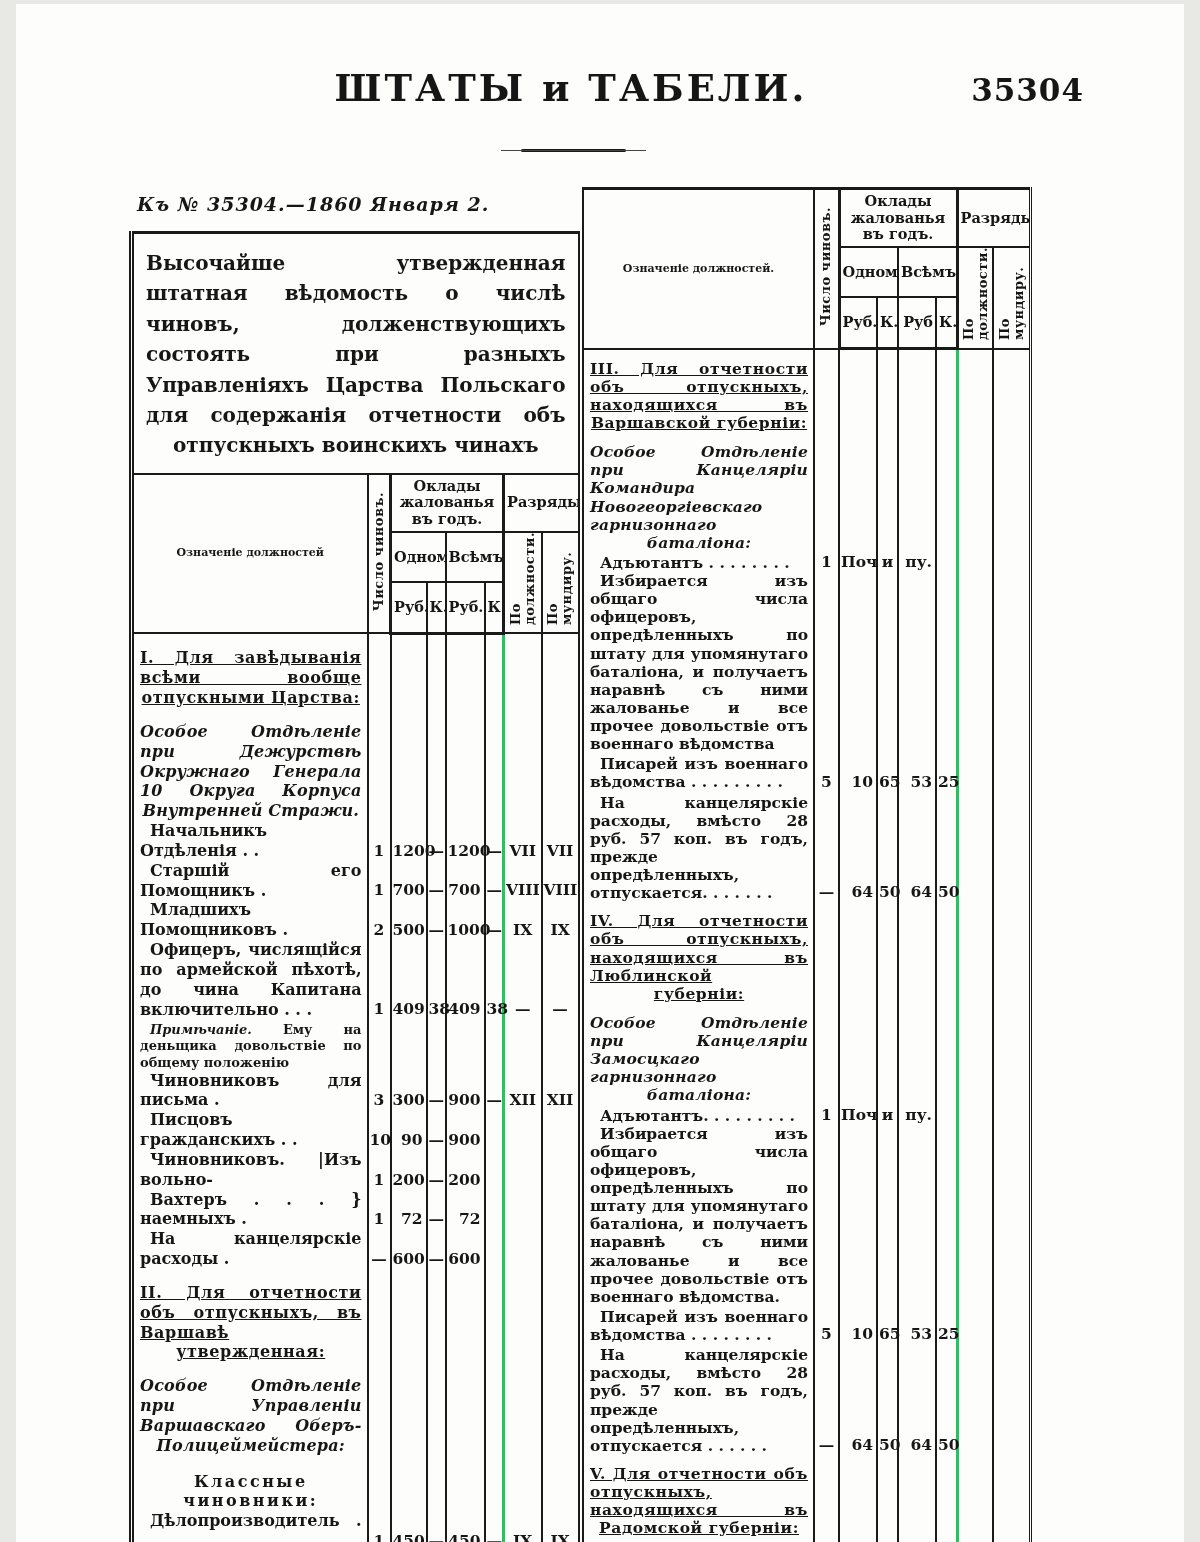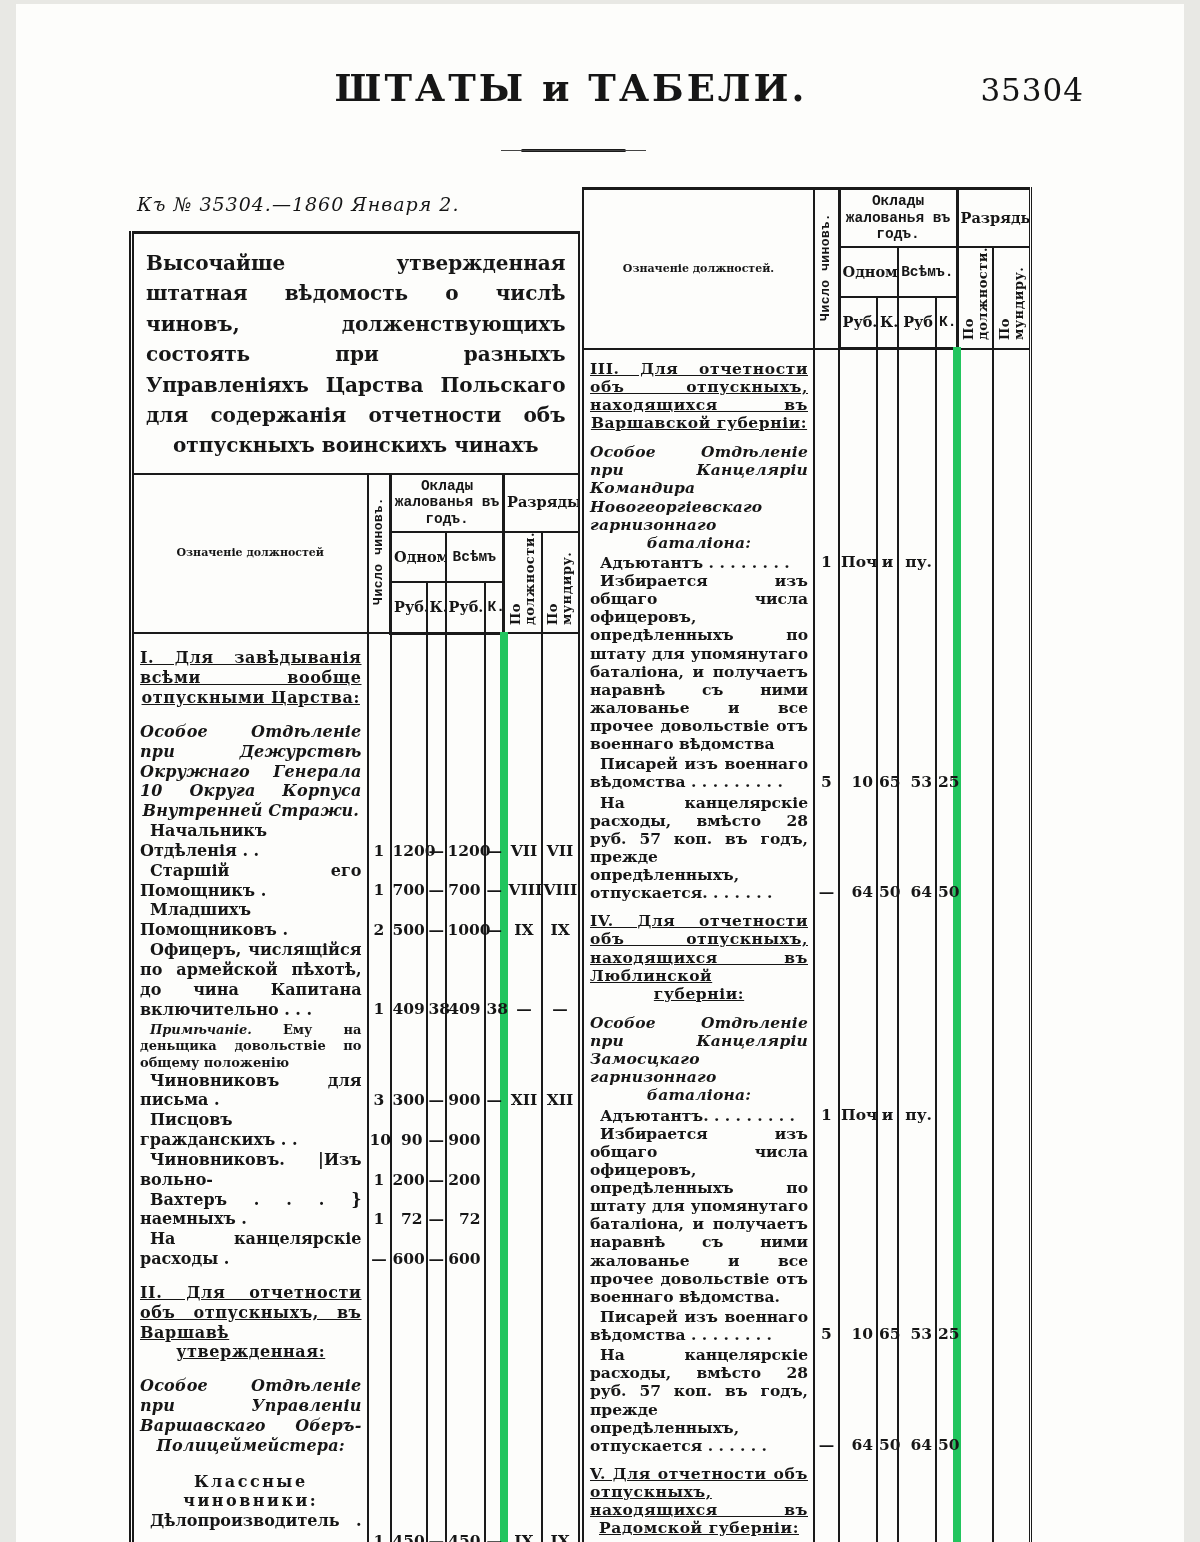--- a/index.html
+++ b/index.html
@@ -13,37 +13,37 @@
     overflow:hidden;
   }
   
   .main-title{
     position:absolute;left:0;top:62px;width:1110px;
     text-align:center;margin:0;
     font-size:37px;font-weight:700;letter-spacing:3px;
   }
   .doc-number{
     position:absolute;right:100px;top:68px;
-    font-size:31px;font-weight:400;letter-spacing:1px;
+    font-size:31px;font-weight:700;letter-spacing:1px;
   }
   .title-rule{
     position:absolute;left:505px;top:145px;width:105px;height:3px;
     background:#1a1a1a;border-radius:2px;
   }
   .title-rule:before{
     content:"";position:absolute;left:-20px;top:1px;width:145px;height:1px;background:#444;
   }
   
   .columns{
     position:absolute;left:113px;top:183px;width:900px;
     display:flex;align-items:flex-start;gap:6px;
   }
   .col{width:447px;flex:0 0 447px;}
   .ref-line{
-    font-style:italic;font-weight:400;
+    font-style:italic;font-weight:700;
     font-size:19px;letter-spacing:1px;
     padding:6px 0 16px 8px;
   }
   
   table.staff{
     border-collapse:collapse;table-layout:fixed;width:447px;
     background:#fdfdfb;
   }
   table.staff.tbl-left{border-left:5px double #1a1a1a;border-right:2px solid #1a1a1a;border-top:3px solid #1a1a1a;border-bottom:2px solid #1a1a1a;}
   table.staff.tbl-right{border-left:2px solid #1a1a1a;border-right:3px double #1a1a1a;border-top:3px solid #1a1a1a;border-bottom:2px solid #1a1a1a;}
@@ -57,21 +57,21 @@
   thead th{
     font-weight:700;font-size:14.5px;line-height:1.15;
     padding:3px 2px;vertical-align:middle;text-align:center;
     border-right:2px solid #1a1a1a;border-bottom:2px solid #1a1a1a;
     overflow:hidden;
   }
   thead th.h-last{border-right:none;}
   thead tr.h-bottom th{border-bottom:3px solid #1a1a1a;text-align:right;}
   thead th.h-label{font-size:11px;}
   thead th.h-vert{padding:4px 1px;}
-  thead th.grp-end{border-right:3px solid #1a1a1a;font-family:Liberation Mono, monospace;}
+  thead th.grp-end{border-right:3px solid #1a1a1a;}
   .vert{
     display:inline-block;
     writing-mode:vertical-rl;transform:rotate(180deg);
     font-size:13px;line-height:1.05;letter-spacing:.5px;
     max-height:132px;white-space:normal;text-align:left;
   }
   .vert.short{max-height:88px;}
   
   tbody td{
     border-right:2px solid #1a1a1a;
@@ -81,21 +81,21 @@
   tbody td.c0{
     padding:0 5px 0 6px;
     font-weight:700;line-height:1.22;
     text-align:justify;
   }
   tbody td.v{
     font-weight:700;text-align:center;white-space:nowrap;
     padding:0 1px 1px 1px;font-size:15.5px;overflow:visible;
   }
   tbody td.rub{text-align:right;padding-right:3px;}
-  tbody td.c5{border-right:8px solid #22c55e;}
+  tbody td.c5{border-right:3px solid #22c55e;}
   tbody td.c7{border-right:none;}
   
   tr.t-section td.c0{letter-spacing:.6px;text-align-last:center;padding-top:14px;text-decoration:underline;}
   tr.t-classhead td.c0{letter-spacing:2.5px;text-align:center;text-align-last:center;padding-top:16px;}
   tr.t-subheader td.c0{font-style:italic;font-weight:700;letter-spacing:.2px;line-height:1.18;text-align-last:center;padding-top:14px;}
   tr.t-item td.c0{text-indent:10px;}
   tr.t-text td.c0{text-indent:10px;font-weight:700;}
   tr.t-note td.c0{font-size:13px;line-height:1.24;font-weight:700;text-indent:10px;padding-top:3px;}
   tr.t-note td.c0 i{font-style:italic;}
   tr.first td{padding-top:12px;}

